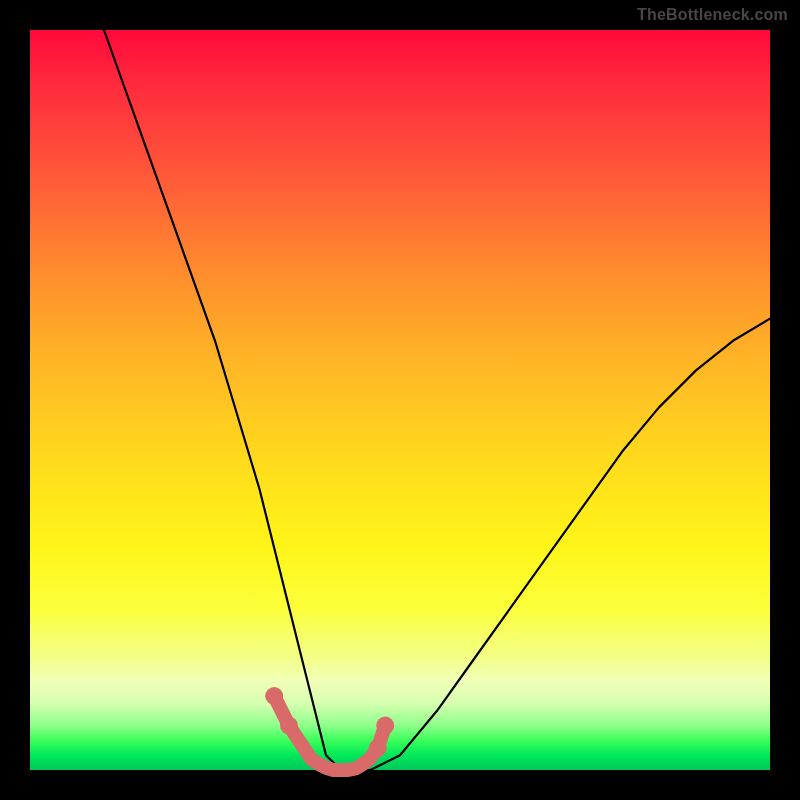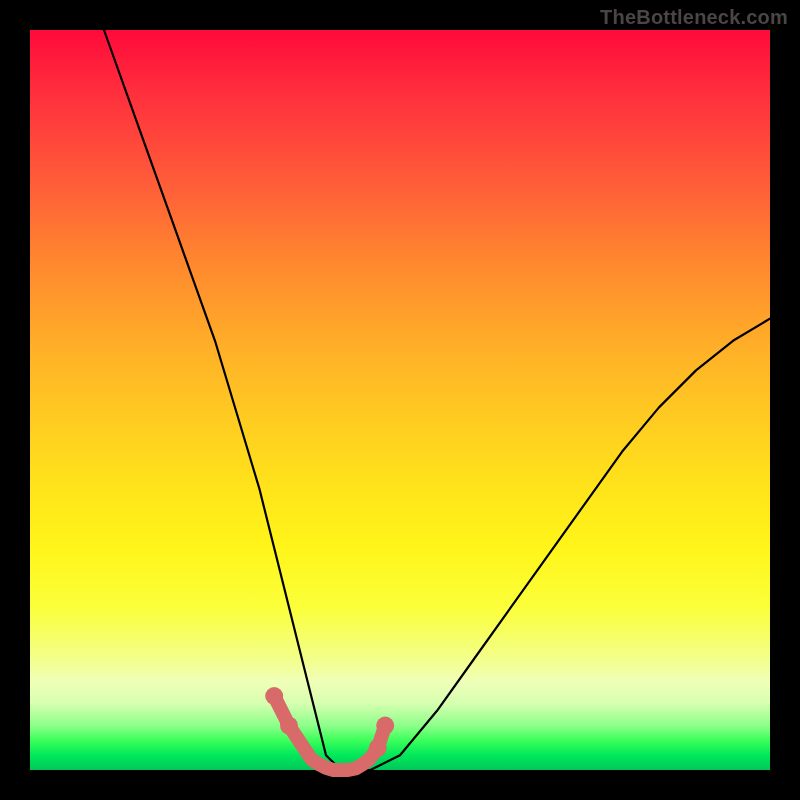--- a/index.html
+++ b/index.html
@@ -44,21 +44,21 @@
       #3bff5a 96%,
       #00e85a 98%,
       #00c85a 100%
     );
   }
   .watermark {
     position: absolute;
     top: 6px;
     right: 12px;
     color: #4b4545;
-    font-size: 20px;
+    font-size: 16px;
     font-weight: 600;
     letter-spacing: 0.2px;
     user-select: none;
   }
   svg.curve {
     position: absolute;
     left: 0;
     top: 0;
     width: 740px;
     height: 740px;

